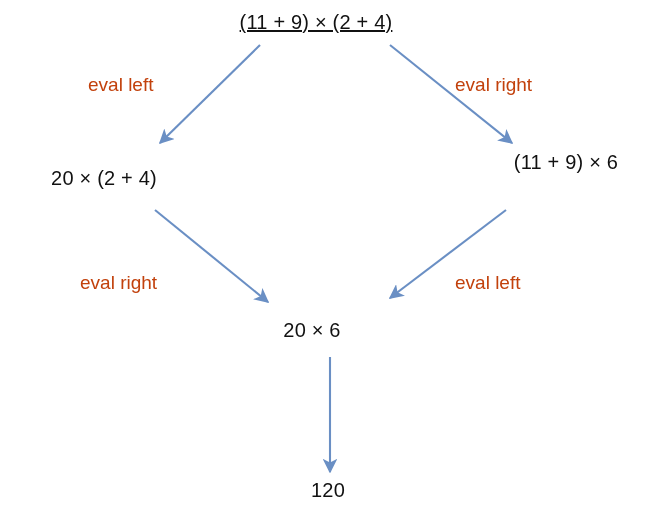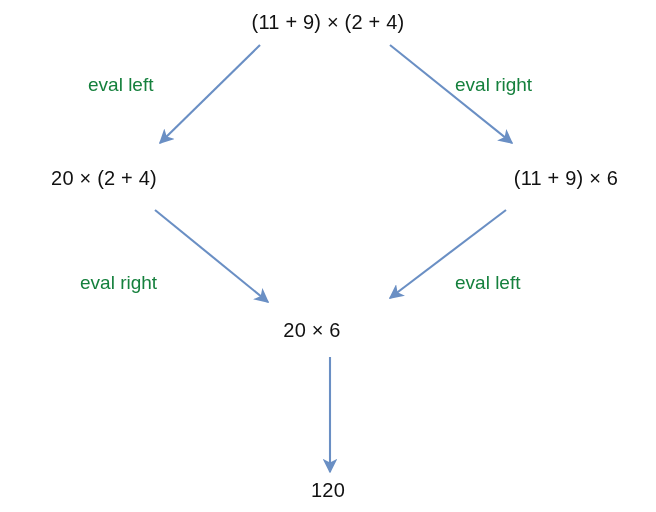--- a/index.html
+++ b/index.html
@@ -26,30 +26,30 @@
     position: absolute;
     color: #111111;
     font-size: 20px;
     font-family: "Liberation Sans", sans-serif;
     white-space: nowrap;
     line-height: 1;
     letter-spacing: 0.2px;
   }
   .edge-label {
     position: absolute;
-    color: #15803d;
+    color: #c2410c;
     font-size: 19px;
     font-family: "Liberation Sans", sans-serif;
     white-space: nowrap;
     line-height: 1;
   }
   
-  .n-root      { left: 328px; top: 22px;  transform: translate(-50%, -50%); }
+  .n-root      { left: 316px; top: 22px;  transform: translate(-50%, -50%); text-decoration: underline; }
   .n-left-mid  { left: 104px;  top: 178px; transform: translate(-50%, -50%); }
-  .n-right-mid { left: 566px; top: 178px; transform: translate(-50%, -50%); }
+  .n-right-mid { left: 566px; top: 162px; transform: translate(-50%, -50%); }
   .n-product   { left: 312px; top: 330px; transform: translate(-50%, -50%); }
   .n-result    { left: 328px; top: 490px; transform: translate(-50%, -50%); }
 
   .l-eval-left-top   { left: 88px;  top: 84px;  transform: translate(0, -50%); }
   .l-eval-right-top  { left: 455px; top: 84px;  transform: translate(0, -50%); }
   .l-eval-right-bot  { left: 80px;  top: 282px; transform: translate(0, -50%); }
   .l-eval-left-bot   { left: 455px; top: 282px; transform: translate(0, -50%); }
 </style>
 </head>
 <body>

